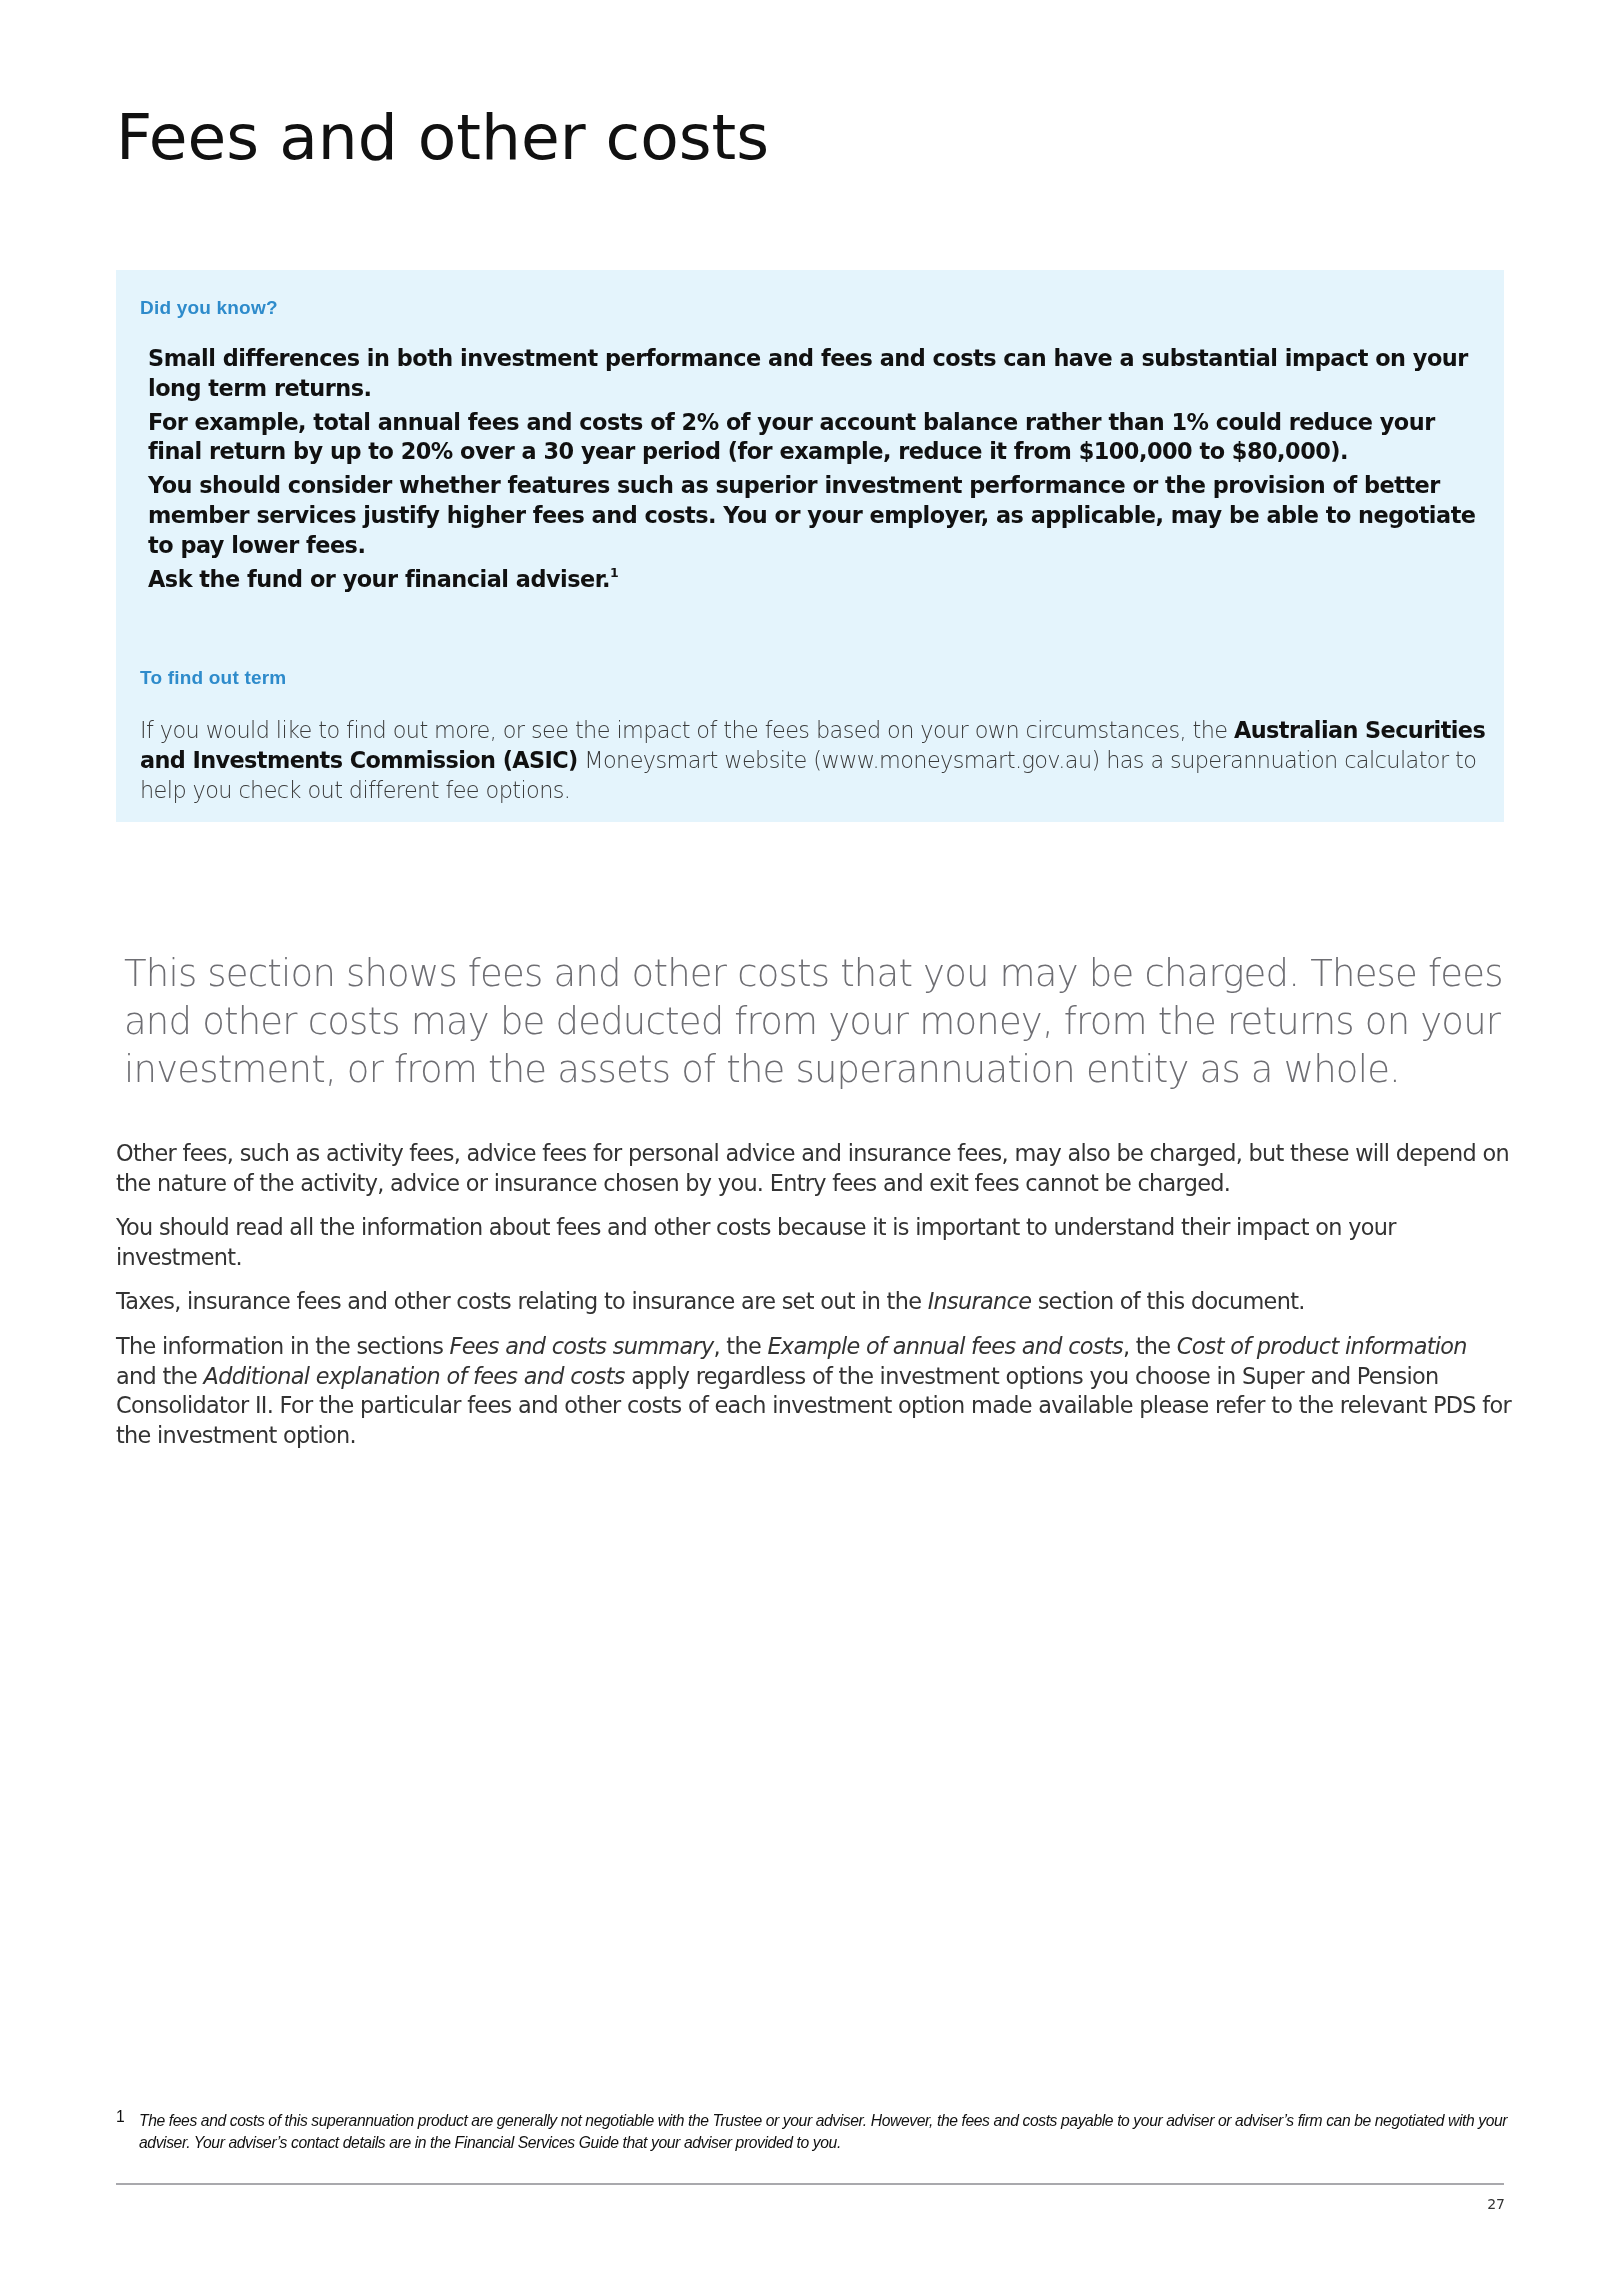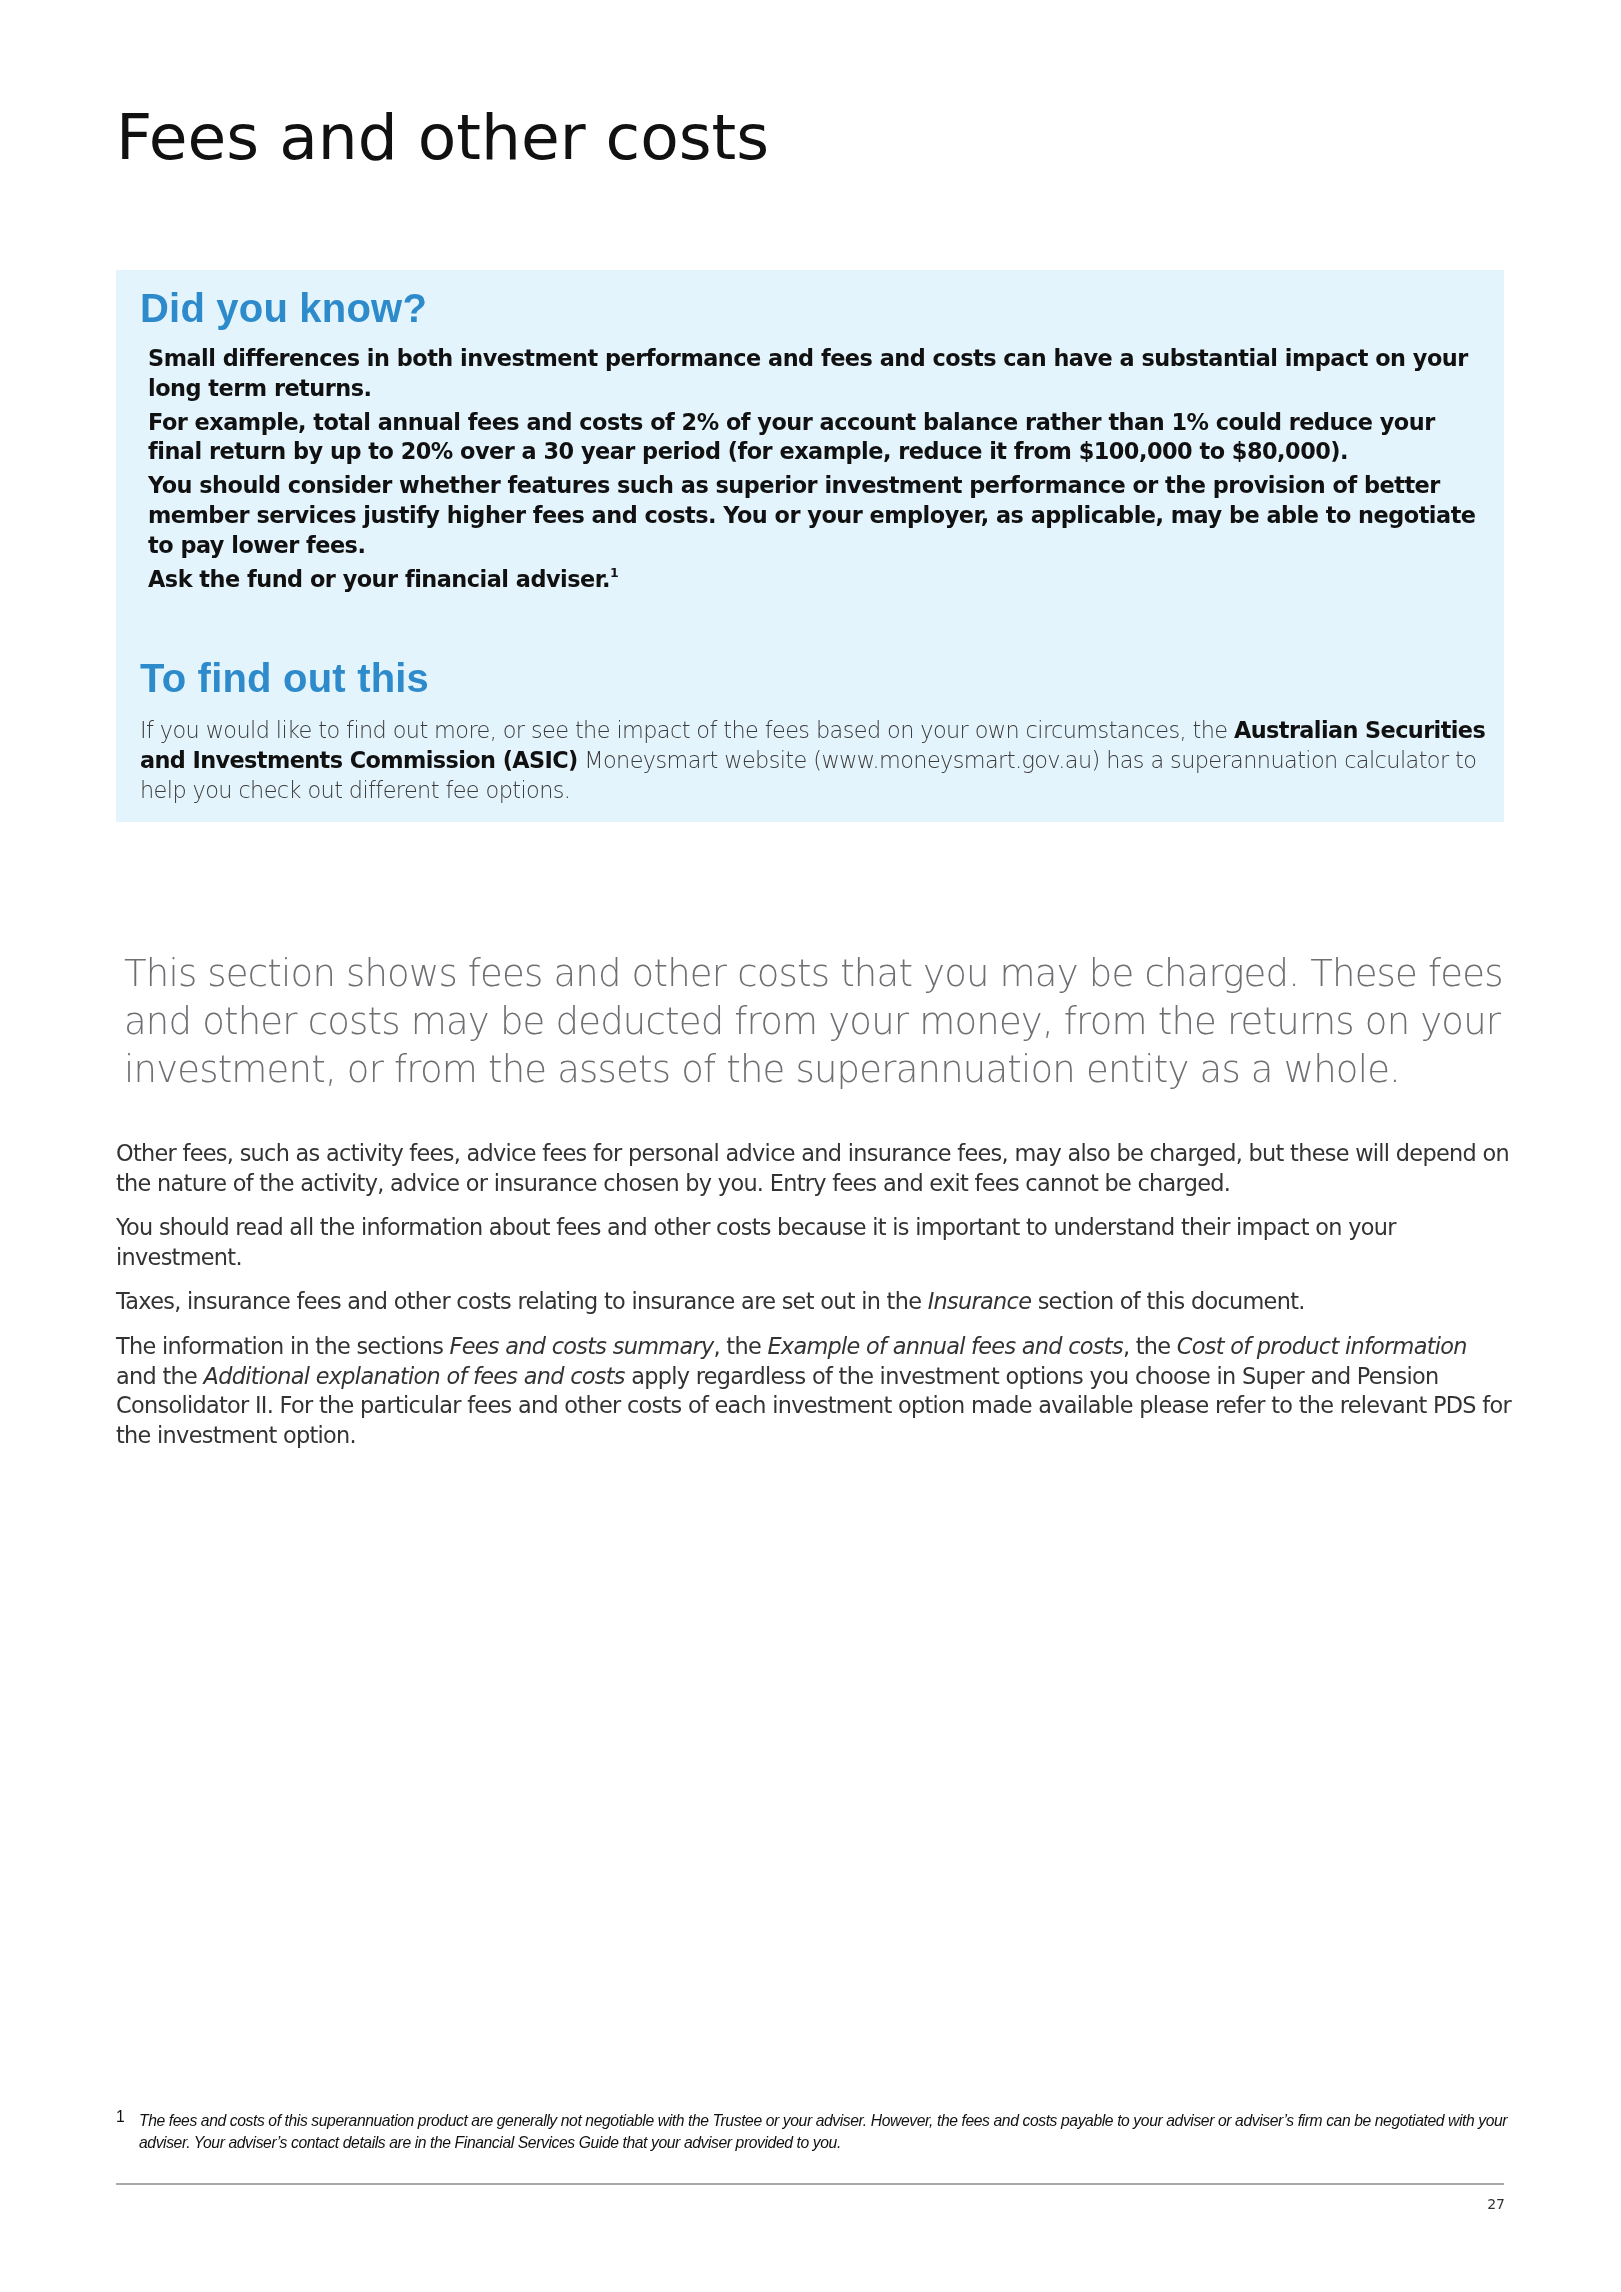--- a/index.html
+++ b/index.html
@@ -2,21 +2,21 @@
 <html style="font-size:14.3px"><head>
 <meta charset="utf-8">
 <style>
   html, body { margin: 0; padding: 0; background: #ffffff; }
   body { width: 1621px; height: 2293px; position: relative; overflow: hidden;
          font-family: "DejaVu Sans", "Liberation Sans", sans-serif; color: #1a1a1a; }
   .abs { position: absolute; }
   .page-title { left: 116px; top: 100px; font-size: 63px; font-weight: 400; color: #111;
                 letter-spacing: 0px; line-height: 75px; margin: 0; white-space: nowrap; text-align: center; }
   .callout { left: 116px; top: 270px; width: 1388px; height: 552px; background: #e4f4fc; }
-  .callout-h { position: absolute; left: 24px; font-size: 40px; font-weight: 700; color: #2e8bcb;
+  .callout-h { position: absolute; left: 24px; font-size: 19px; font-weight: 700; color: #2e8bcb;
                margin: 0; line-height: 36px; font-family: "Liberation Sans", "DejaVu Sans", sans-serif; letter-spacing: 0.2px; }
   .callout-body { position: absolute; left: 32px; width: 1343px; }
   .callout-body p { margin: 0 0 4.5px 0; font-size: 22.4px; line-height: 29.6px; font-weight: 700; color: #111;
                     font-family: "DejaVu Sans", sans-serif; letter-spacing: -0.5px; }
   .callout-body sup { font-size: 12.5px; vertical-align: 9.9px; line-height: 0; }
   .more-body { position: absolute; left: 24px; width: 1352px; font-size: 22.4px; line-height: 30px;
                color: #3a3a3a; font-family: "DejaVu Sans", sans-serif; font-weight: 300; letter-spacing: -0.6px; margin: 0; }
   .more-body b { color: #111; font-weight: 700; }
   .intro { left: 116px; top: 942px; width: 1397px; font-size: 37px; line-height: 48px; color: #6e6e73;
            font-family: "DejaVu Sans", sans-serif; font-weight: 300; letter-spacing: -0.8px; margin: 8px; }
@@ -39,21 +39,21 @@
 
 <section class="abs callout">
   <h2 class="callout-h" style="top:19.7px;">Did you know?</h2>
   <div class="callout-body" style="top:74px;">
     <p>Small differences in both investment performance and fees and costs can have a substantial impact on your long term returns.</p>
     <p>For example, total annual fees and costs of 2% of your account balance rather than 1% could reduce your final return by up to 20% over a 30 year period (for example, reduce it from $100,000 to $80,000).</p>
     <p>You should consider whether features such as superior investment performance or the provision of better member services justify higher fees and costs. You or your employer, as applicable, may be able to negotiate to pay lower fees.</p>
     <p><span>Ask the fund or your financial adviser.</span><sup>1</sup></p>
   </div>
 
-  <h2 class="callout-h" style="top:390px;">To find out this</h2>
+  <h2 class="callout-h" style="top:390px;">To find out term</h2>
   <p class="more-body" style="top:445px;"><span>If you would like to find out more, or see the impact of the fees based on your own circumstances, the </span><b>Australian Securities and Investments Commission (ASIC)</b><span> Moneysmart website (www.moneysmart.gov.au) has a superannuation calculator to help you check out different fee options.</span></p>
 </section>
 
 <p class="abs intro">This section shows fees and other costs that you may be charged. These fees and other costs may be deducted from your money, from the returns on your investment, or from the assets of the superannuation entity as a whole.</p>
 
 <div class="abs body-text">
   <p>Other fees, such as activity fees, advice fees for personal advice and insurance fees, may also be charged, but these will depend on the nature of the activity, advice or insurance chosen by you. Entry fees and exit fees cannot be charged.</p>
   <p>You should read all the information about fees and other costs because it is important to understand their impact on your investment.</p>
   <p><span>Taxes, insurance fees and other costs relating to insurance are set out in the </span><i>Insurance</i><span> section of this document.</span></p>
   <p><span>The information in the sections </span><i>Fees and costs summary</i><span>, the </span><i>Example of annual fees and costs</i><span>, the </span><i>Cost of product information</i><span> and the </span><i>Additional explanation of fees and costs</i><span> apply regardless of the investment options you choose in Super and Pension Consolidator II. For the particular fees and other costs of each investment option made available please refer to the relevant PDS for the investment option.</span></p>

